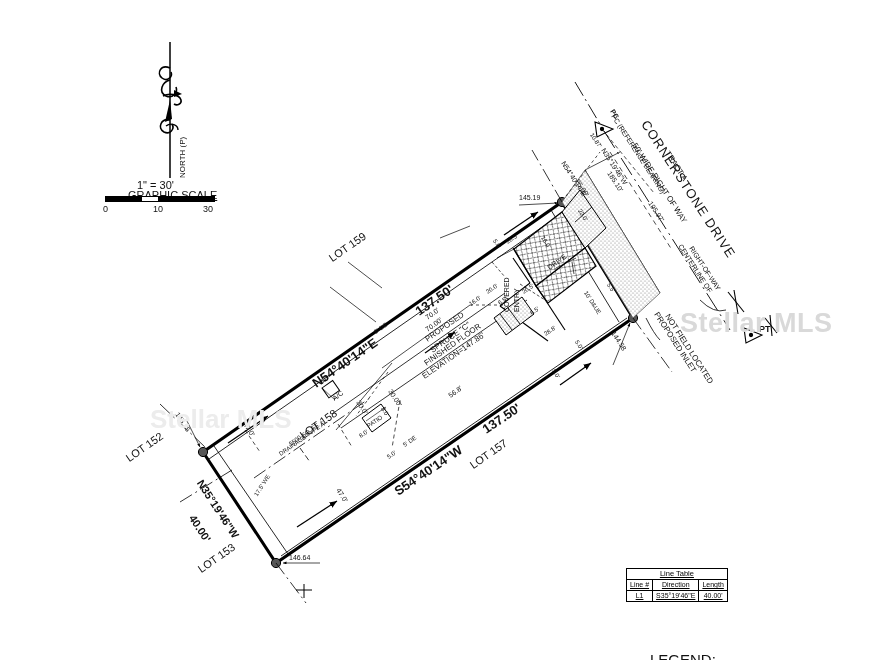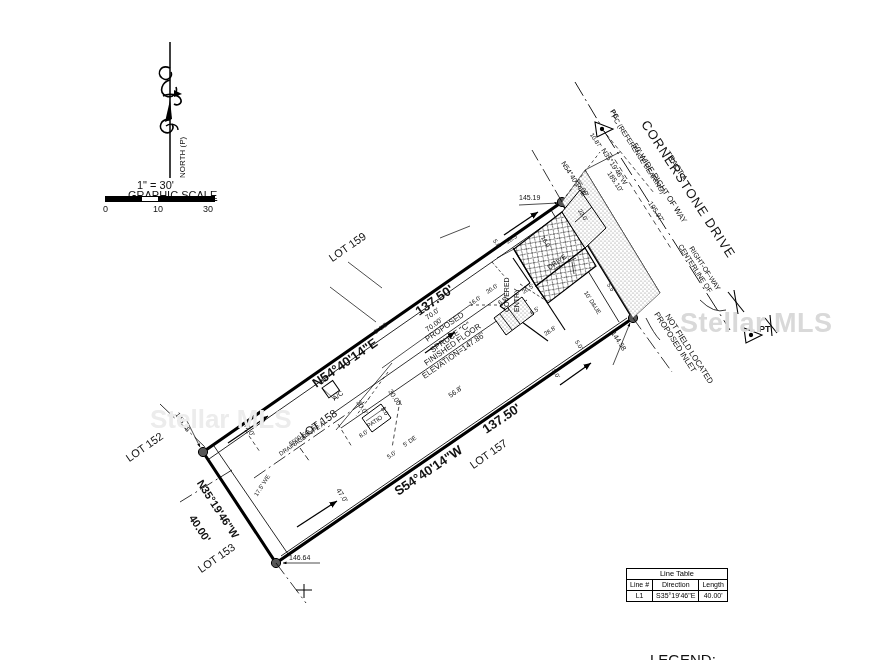--- a/index.html
+++ b/index.html
@@ -32,20 +32,21 @@
   .t11{font-size:11px;}
   .t13{font-size:13px;}
   .t15{font-size:15px;}
 
   
   #line-table{
     position:absolute;left:626px;top:568px;
     border-collapse:collapse;
     font-size:7px;
     background:#fff;
+    text-decoration:underline;
   }
   #line-table td,#line-table th{
     border:1px solid #000;
     text-align:center;
     padding:1px 3px;
     font-weight:normal;
     font-family:"Liberation Sans", sans-serif;
     color:#000;
     line-height:1.1;
   }

